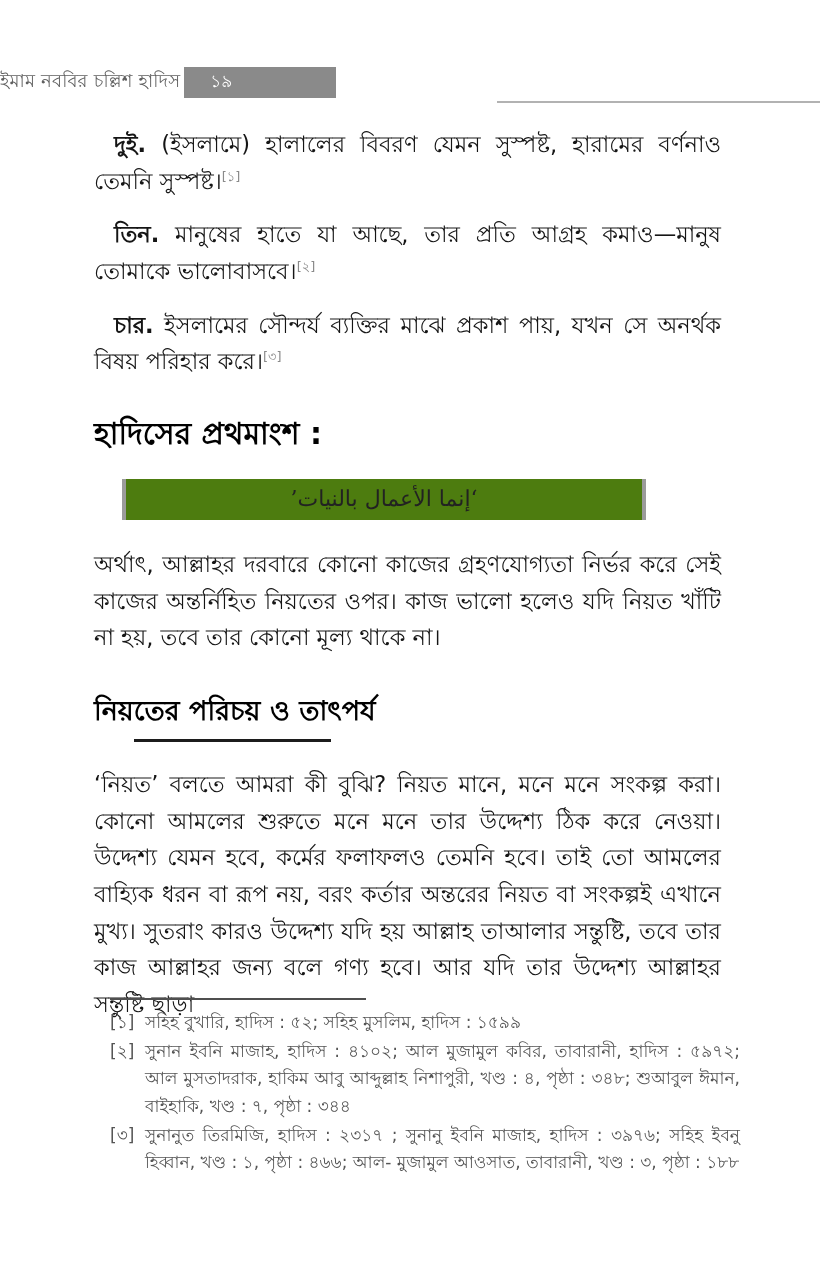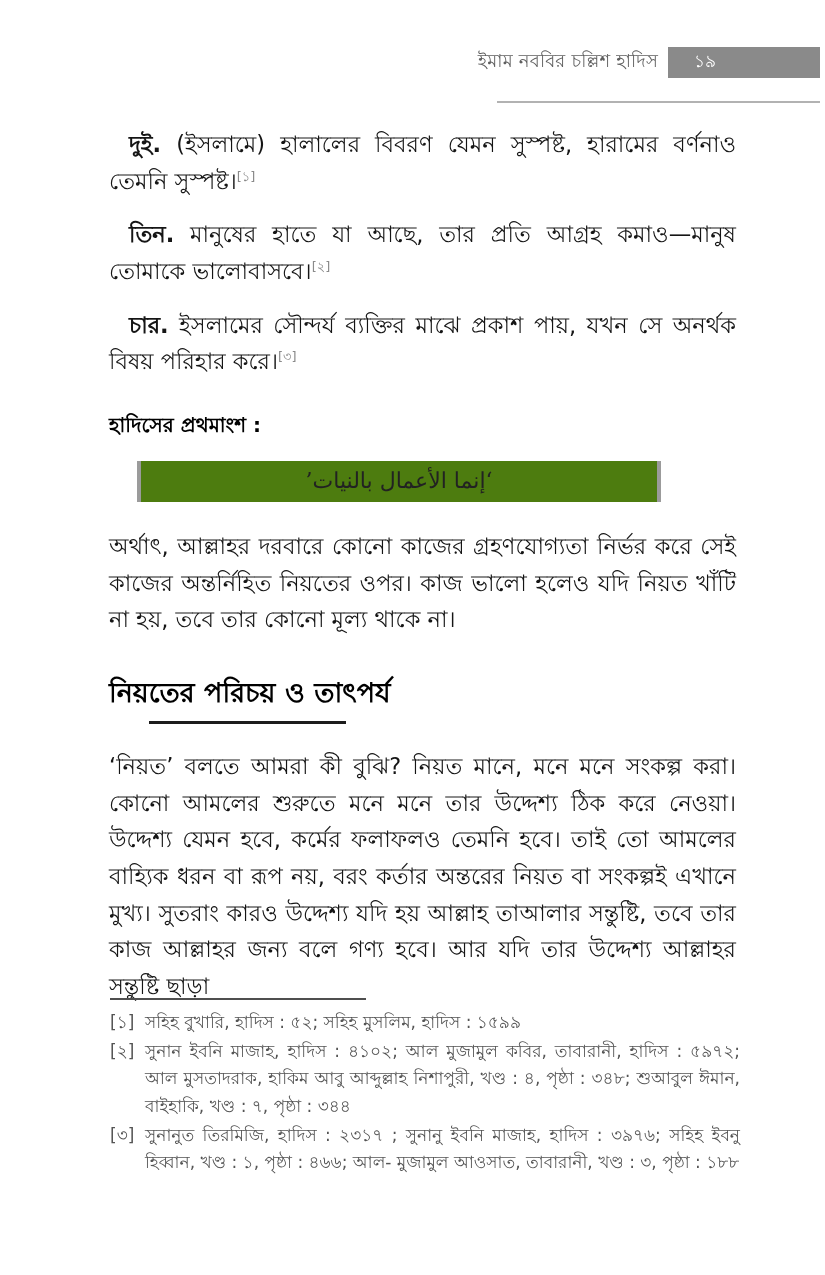--- a/index.html
+++ b/index.html
@@ -11,28 +11,27 @@
     margin: 0 auto;
     background: #ffffff;
     font-family: "DejaVu Sans", "Liberation Sans", sans-serif;
     color: #111111;
     overflow: hidden;
   }
 
   
   .header {
     position: absolute;
-    top: 46px;
+    top: 66px;
     left: 0;
     right: 5px;
     height: 32px;
     display: flex;
-    justify-content: flex-end;
     align-items: center;
-    gap: 10px;
+    gap: 4px;
   }
   .running-head {
     font-size: 18px;
     color: #5f5f5f;
     letter-spacing: 0.2px;
   }
   .page-num-box {
     width: 152px;
     height: 31px;
     background: #8a8a8a;
@@ -48,41 +47,41 @@
     left: 497px;
     right: 5px;
     height: 2px;
     background: #b2b2b2;
   }
 
   
   .main {
     position: absolute;
     top: 126px;
-    left: 109px;
+    left: 94px;
     width: 627px;
   }
   .para {
     font-size: 22.5px;
     line-height: 1.63;
     text-align: justify;
     color: #151515;
   }
   .point { margin-bottom: 17px; text-indent: 20px; }
   .point .lead { font-weight: bold; }
   .fnref {
     font-size: 13px;
     color: #8a8a8a;
     vertical-align: super;
     line-height: 0;
   }
   .intro { margin-top: 6px; }
 
   .sub-heading {
-    font-size: 20px;
+    font-size: 30px;
     font-weight: bold;
     margin-top: 30px;
     color: #000;
   }
 
   
   .quote-box {
     margin: 18px 0 0 28px;
     width: 524px;
     background: #4d7c0f;

